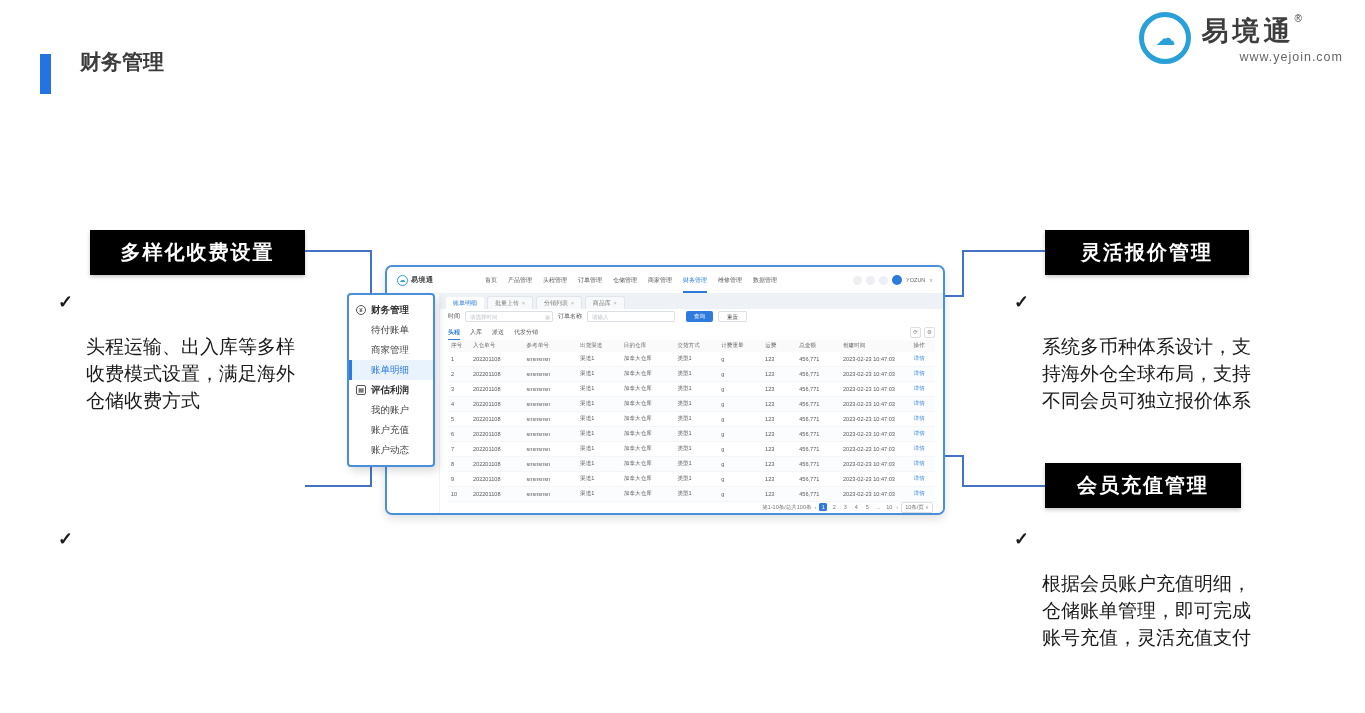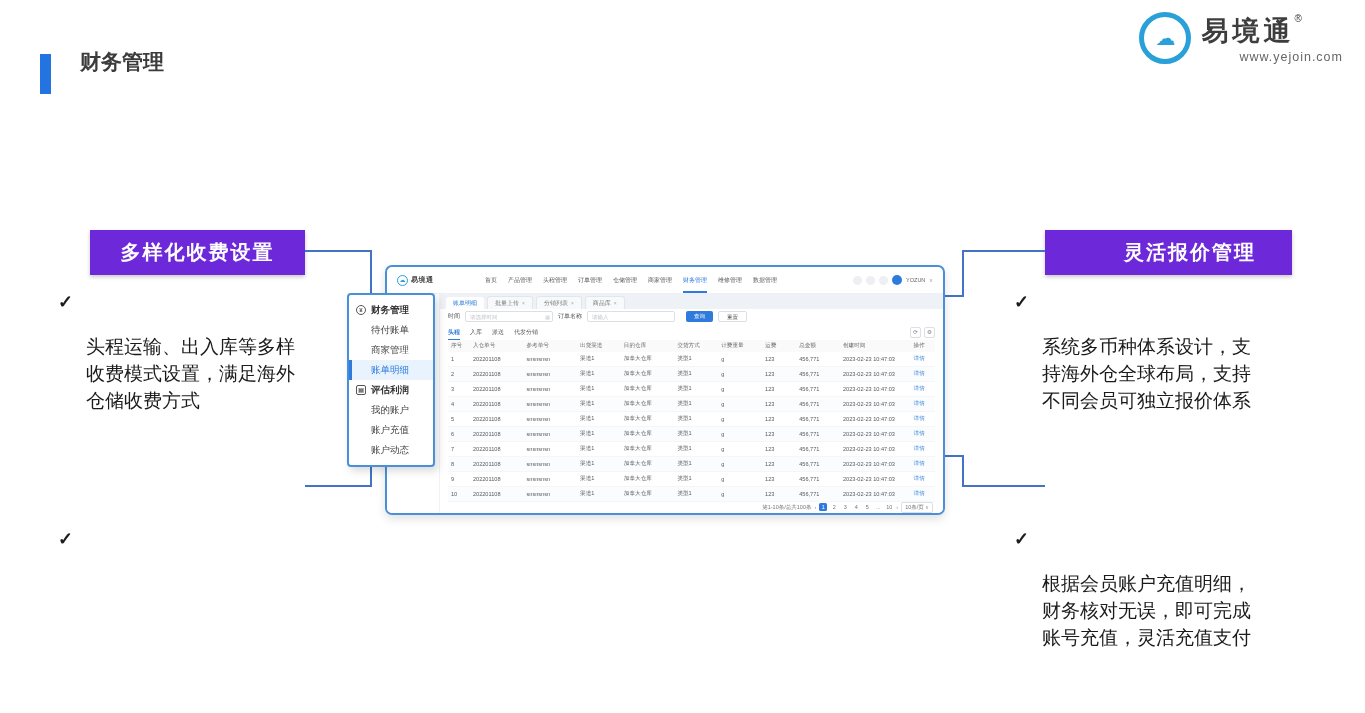--- a/index.html
+++ b/index.html
@@ -11,21 +11,21 @@
   .main-title{font-size:31px;font-weight:bold;color:#2374e1;letter-spacing:1px;}
   .sub-title{font-size:21px;font-weight:bold;color:#3b3b3b;margin-left:14px;}
   
   .brand{position:absolute;right:22px;top:12px;display:flex;align-items:center;gap:10px;}
   .brand-circle{width:42px;height:42px;border:5px solid #29a0d8;border-radius:50%;
                 display:flex;align-items:center;justify-content:center;color:#29a0d8;font-size:20px;}
   .brand-name{font-size:27px;font-weight:bold;color:#3d3d3d;letter-spacing:4px;}
   .brand-reg{font-size:10px;color:#3d3d3d;vertical-align:top;}
   .brand-url{font-size:12.5px;color:#666;letter-spacing:1px;margin-top:1px;margin-left:38px;}
   
-  .callout{position:absolute;background:#6d28d9;color:#fff;font-size:20px;font-weight:bold;
+  .callout{position:absolute;background:#000000;color:#fff;font-size:20px;font-weight:bold;
            display:flex;align-items:center;justify-content:center;letter-spacing:2px;
            box-shadow:0 2px 4px rgba(0,0,0,.22);}
   .note{position:absolute;display:flex;font-size:19px;color:#1b1b1b;line-height:27px;}
   .note .check{font-weight:bold;margin-right:13px;font-size:18px;}
   .note .txt{width:215px;margin-top:44px;}
   
   .connector{position:absolute;background:#4472c4;}
   
   .frame{position:absolute;left:385px;top:265px;width:560px;height:250px;background:#fff;
          border:2px solid #4a90d9;border-radius:7px;box-shadow:0 4px 10px rgba(0,0,0,.12);
@@ -110,36 +110,37 @@
 
   <div class="brand">
     <div class="brand-circle">☁</div>
     <div>
       <div><span class="brand-name">易境通</span><span class="brand-reg">®</span></div>
       <div class="brand-url">www.yejoin.com</div>
     </div>
   </div>
 
   <div class="callout" style="left:90px;top:230px;width:215px;height:45px;">多样化收费设置</div>
-  <div class="callout" style="left:1045px;top:230px;width:204px;height:45px;padding-left:43px;">灵活报价管理</div>
+  <div class="callout" style="left:1045px;top:230px;width:204px;height:45px;">灵活报价管理</div>
+  <div class="callout" style="left:1045px;top:463px;width:196px;height:45px;">会员充值管理</div>
 
   <div class="note" style="left:58px;top:289px;">
     <span class="check">✓</span>
     <span class="txt">头程运输、出入库等多样收费模式设置，满足海外仓储收费方式</span>
   </div>
   <div class="note" style="left:58px;top:526px;">
     <span class="check">✓</span>
   </div>
   <div class="note" style="left:1014px;top:289px;">
     <span class="check">✓</span>
     <span class="txt">系统多币种体系设计，支持海外仓全球布局，支持不同会员可独立报价体系</span>
   </div>
   <div class="note" style="left:1014px;top:526px;">
     <span class="check">✓</span>
-    <span class="txt">根据会员账户充值明细，财务核对无误，即可完成账号充值，灵活充值支付</span>
+    <span class="txt">根据会员账户充值明细，仓储账单管理，即可完成账号充值，灵活充值支付</span>
   </div>
 
   <div class="connector" style="left:305px;top:250px;width:67px;height:2px;"></div>
   <div class="connector" style="left:370px;top:250px;width:2px;height:43px;"></div>
   <div class="connector" style="left:305px;top:485px;width:67px;height:2px;"></div>
   <div class="connector" style="left:370px;top:467px;width:2px;height:20px;"></div>
   <div class="connector" style="left:962px;top:250px;width:83px;height:2px;"></div>
   <div class="connector" style="left:962px;top:250px;width:2px;height:47px;"></div>
   <div class="connector" style="left:945px;top:295px;width:19px;height:2px;"></div>
   <div class="connector" style="left:962px;top:485px;width:83px;height:2px;"></div>

